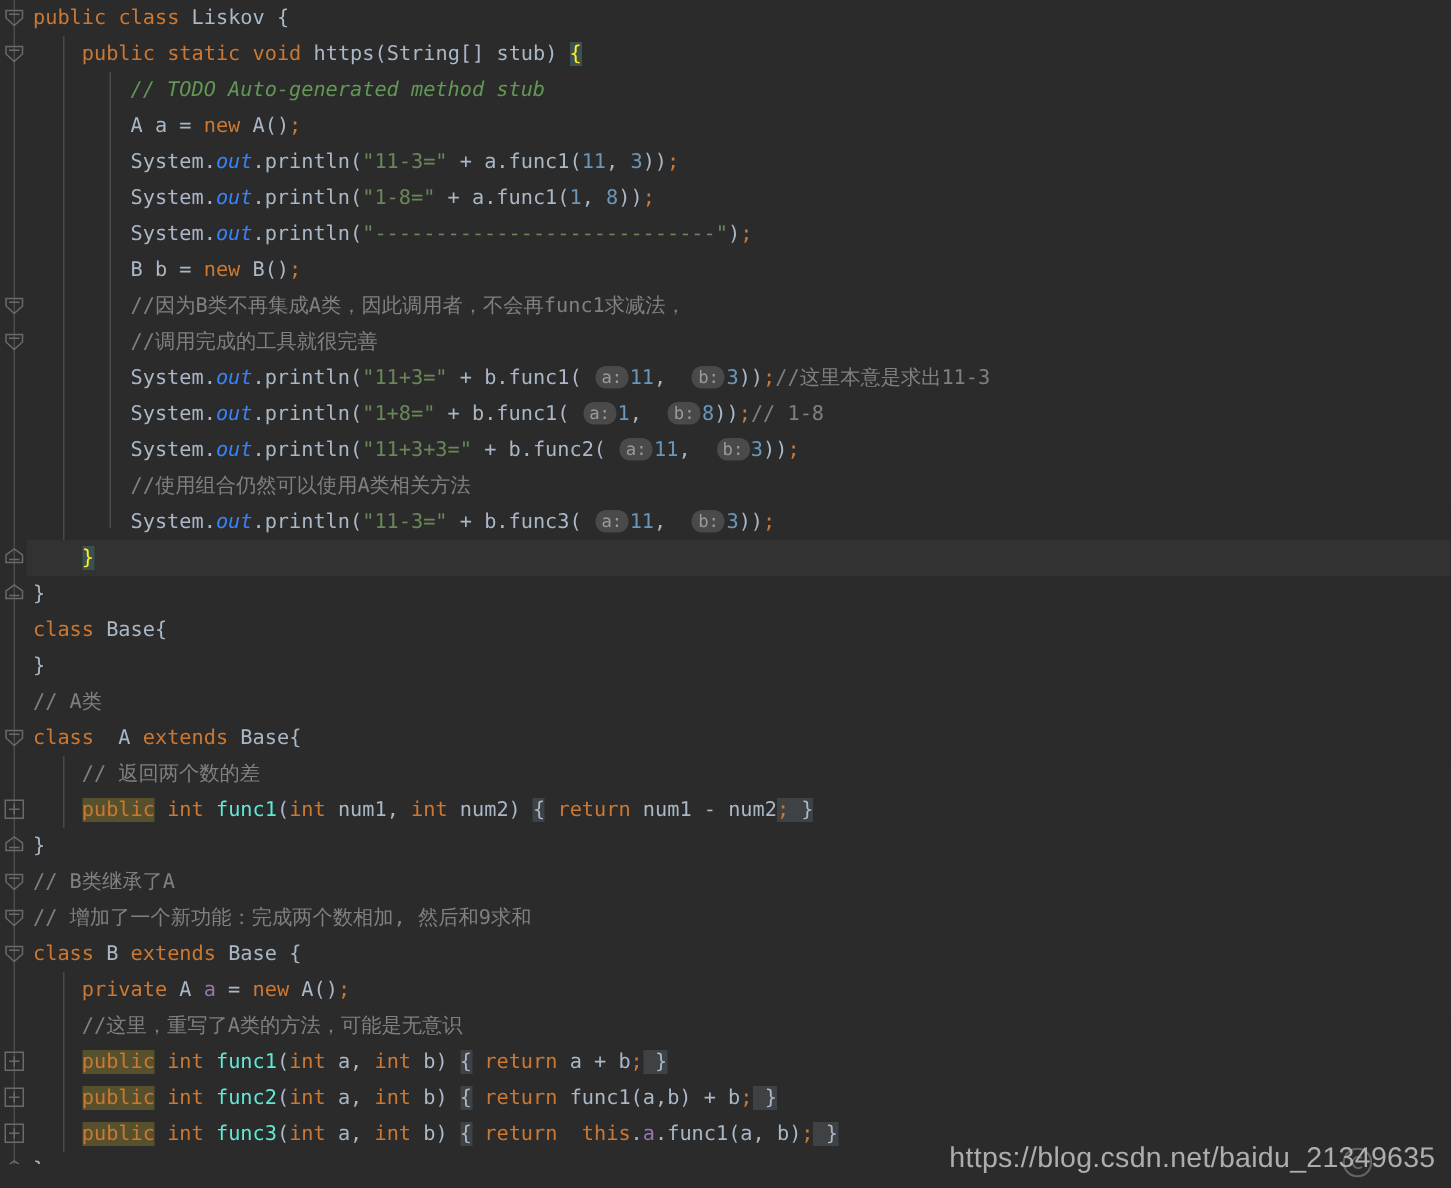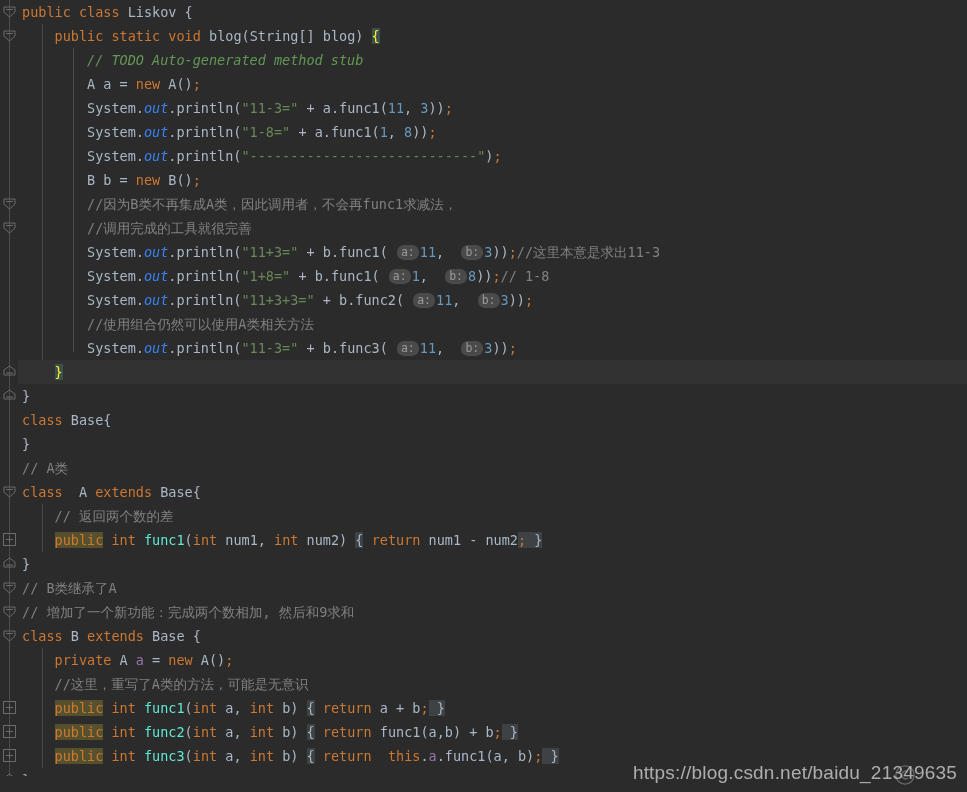--- a/index.html
+++ b/index.html
@@ -207,21 +207,21 @@
 
   <div class="iguide" style="left:42px;top:24px;height:352px;"></div>
   <div class="iguide" style="left:73px;top:48px;height:304px;"></div>
   <div class="iguide" style="left:42px;top:504px;height:48px;"></div>
   <div class="iguide" style="left:42px;top:648px;height:120px;"></div>
 
   <div class="code">
 
     <div class="line"><span class="kw">public</span><span class="plain"> </span><span class="kw">class</span><span class="plain"> </span><span class="cls">Liskov</span><span class="plain"> {</span></div>
 
-    <div class="line"><span class="plain">    </span><span class="kw">public</span><span class="plain"> </span><span class="kw">static</span><span class="plain"> </span><span class="kw">void</span><span class="plain"> </span><span class="white">blog</span><span class="plain">(</span><span class="cls">String</span><span class="plain">[] blog) </span><span class="hl-brace">{</span></div>
+    <div class="line"><span class="plain">    </span><span class="kw">public</span><span class="plain"> </span><span class="kw">static</span><span class="plain"> </span><span class="kw">void</span><span class="plain"> </span><span class="white">https</span><span class="plain">(</span><span class="cls">String</span><span class="plain">[] stub) </span><span class="hl-brace">{</span></div>
 
     <div class="line"><span class="plain">        </span><span class="cmt-doc">// TODO Auto-generated method stub</span></div>
 
     <div class="line"><span class="plain">        </span><span class="cls">A a = </span><span class="kw">new</span><span class="plain"> A()</span><span class="semi">;</span></div>
 
     <div class="line"><span class="plain">        System.</span><span class="fld-i">out</span><span class="plain">.println(</span><span class="str">"11-3="</span><span class="plain"> + a.func1(</span><span class="num">11</span><span class="plain">, </span><span class="num">3</span><span class="plain">))</span><span class="semi">;</span></div>
 
     <div class="line"><span class="plain">        System.</span><span class="fld-i">out</span><span class="plain">.println(</span><span class="str">"1-8="</span><span class="plain"> + a.func1(</span><span class="num">1</span><span class="plain">, </span><span class="num">8</span><span class="plain">))</span><span class="semi">;</span></div>
 
     <div class="line"><span class="plain">        System.</span><span class="fld-i">out</span><span class="plain">.println(</span><span class="str">"----------------------------"</span><span class="plain">)</span><span class="semi">;</span></div>

